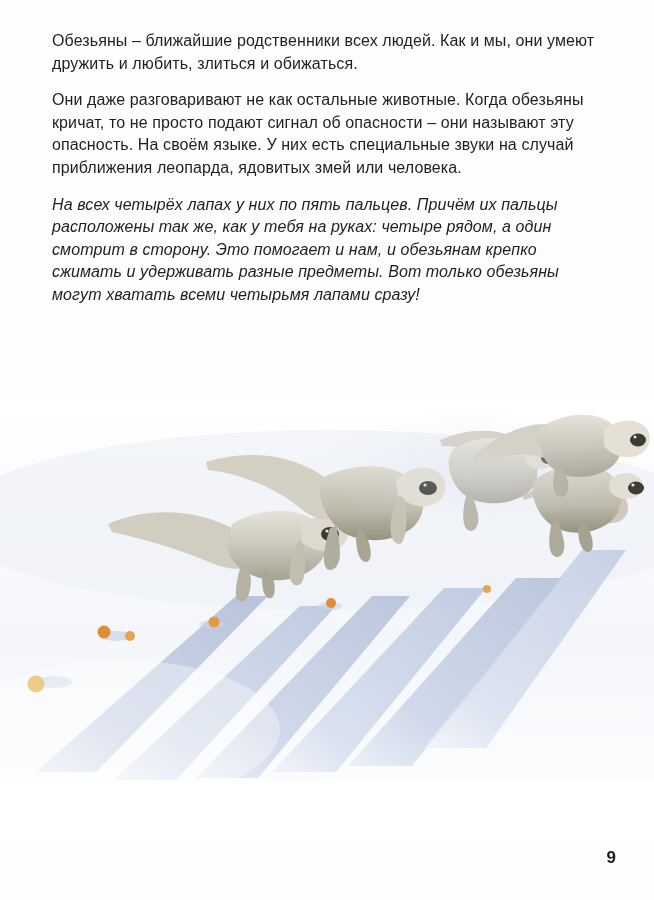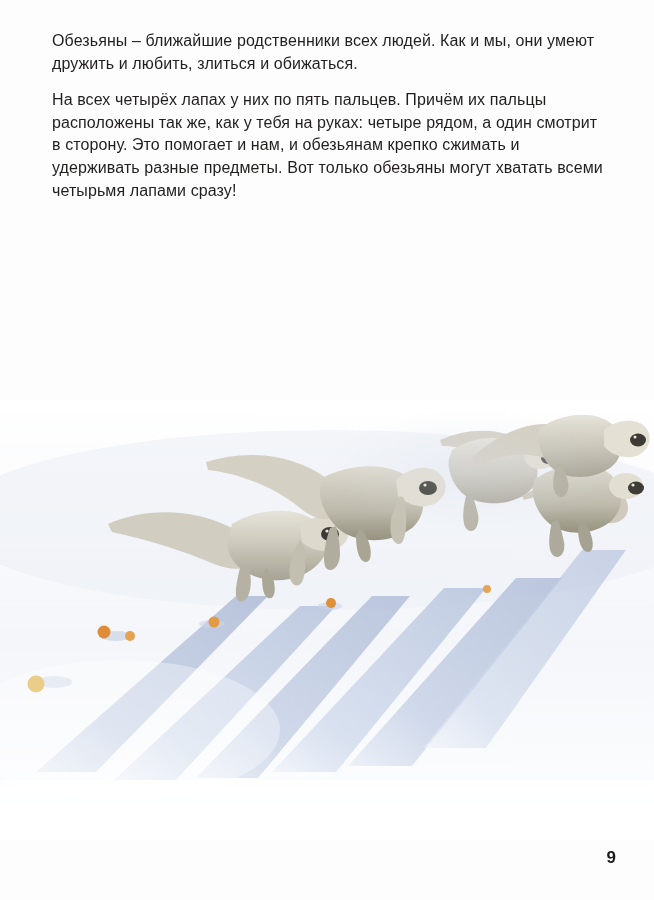--- a/index.html
+++ b/index.html
@@ -29,21 +29,21 @@
     width: 556px;
   }
 
   .para {
     font-size: 16px;
     line-height: 22.6px;
     letter-spacing: 0.1px;
     margin: 0 0 14px 0;
     color: #211e1e;
   }
-  .para:last-child { margin-bottom: 12px; }
+  .para:last-child { margin-bottom: 12px; font-style: italic; }
 
   
   .illustration {
     position: absolute;
     left: 0;
     top: 400px;
     width: 654px;
     height: 440px;
     overflow: hidden;
   }
@@ -58,20 +58,21 @@
     color: #1b1b1b;
   }
 </style>
 </head>
 <body>
 
 <div class="page">
 
   <div class="text-block">
     <p class="para">Обезьяны – ближайшие родственники всех людей. Как и мы, они умеют дружить и любить, злиться и обижаться.</p>
+    <p class="para">Они даже разговаривают не как остальные животные. Когда обезьяны кричат, то не просто подают сигнал об опасности – они называют эту опасность. На своём языке. У них есть специальные звуки на случай приближения леопарда, ядовитых змей или человека.</p>
     <p class="para">На всех четырёх лапах у них по пять пальцев. Причём их пальцы расположены так же, как у тебя на руках: четыре рядом, а один смотрит в сторону. Это помогает и нам, и обезьянам крепко сжимать и удерживать разные предметы. Вот только обезьяны могут хватать всеми четырьмя лапами сразу!</p>
   </div>
 
   <div class="illustration">
     <svg width="654" height="440" viewBox="0 0 654 440" xmlns="http://www.w3.org/2000/svg">
       <defs>
         <linearGradient id="gGround" x1="0" y1="0" x2="0" y2="1">
           <stop offset="0%" stop-color="#ffffff"></stop>
           <stop offset="55%" stop-color="#f4f6fa"></stop>
           <stop offset="100%" stop-color="#ffffff"></stop>

